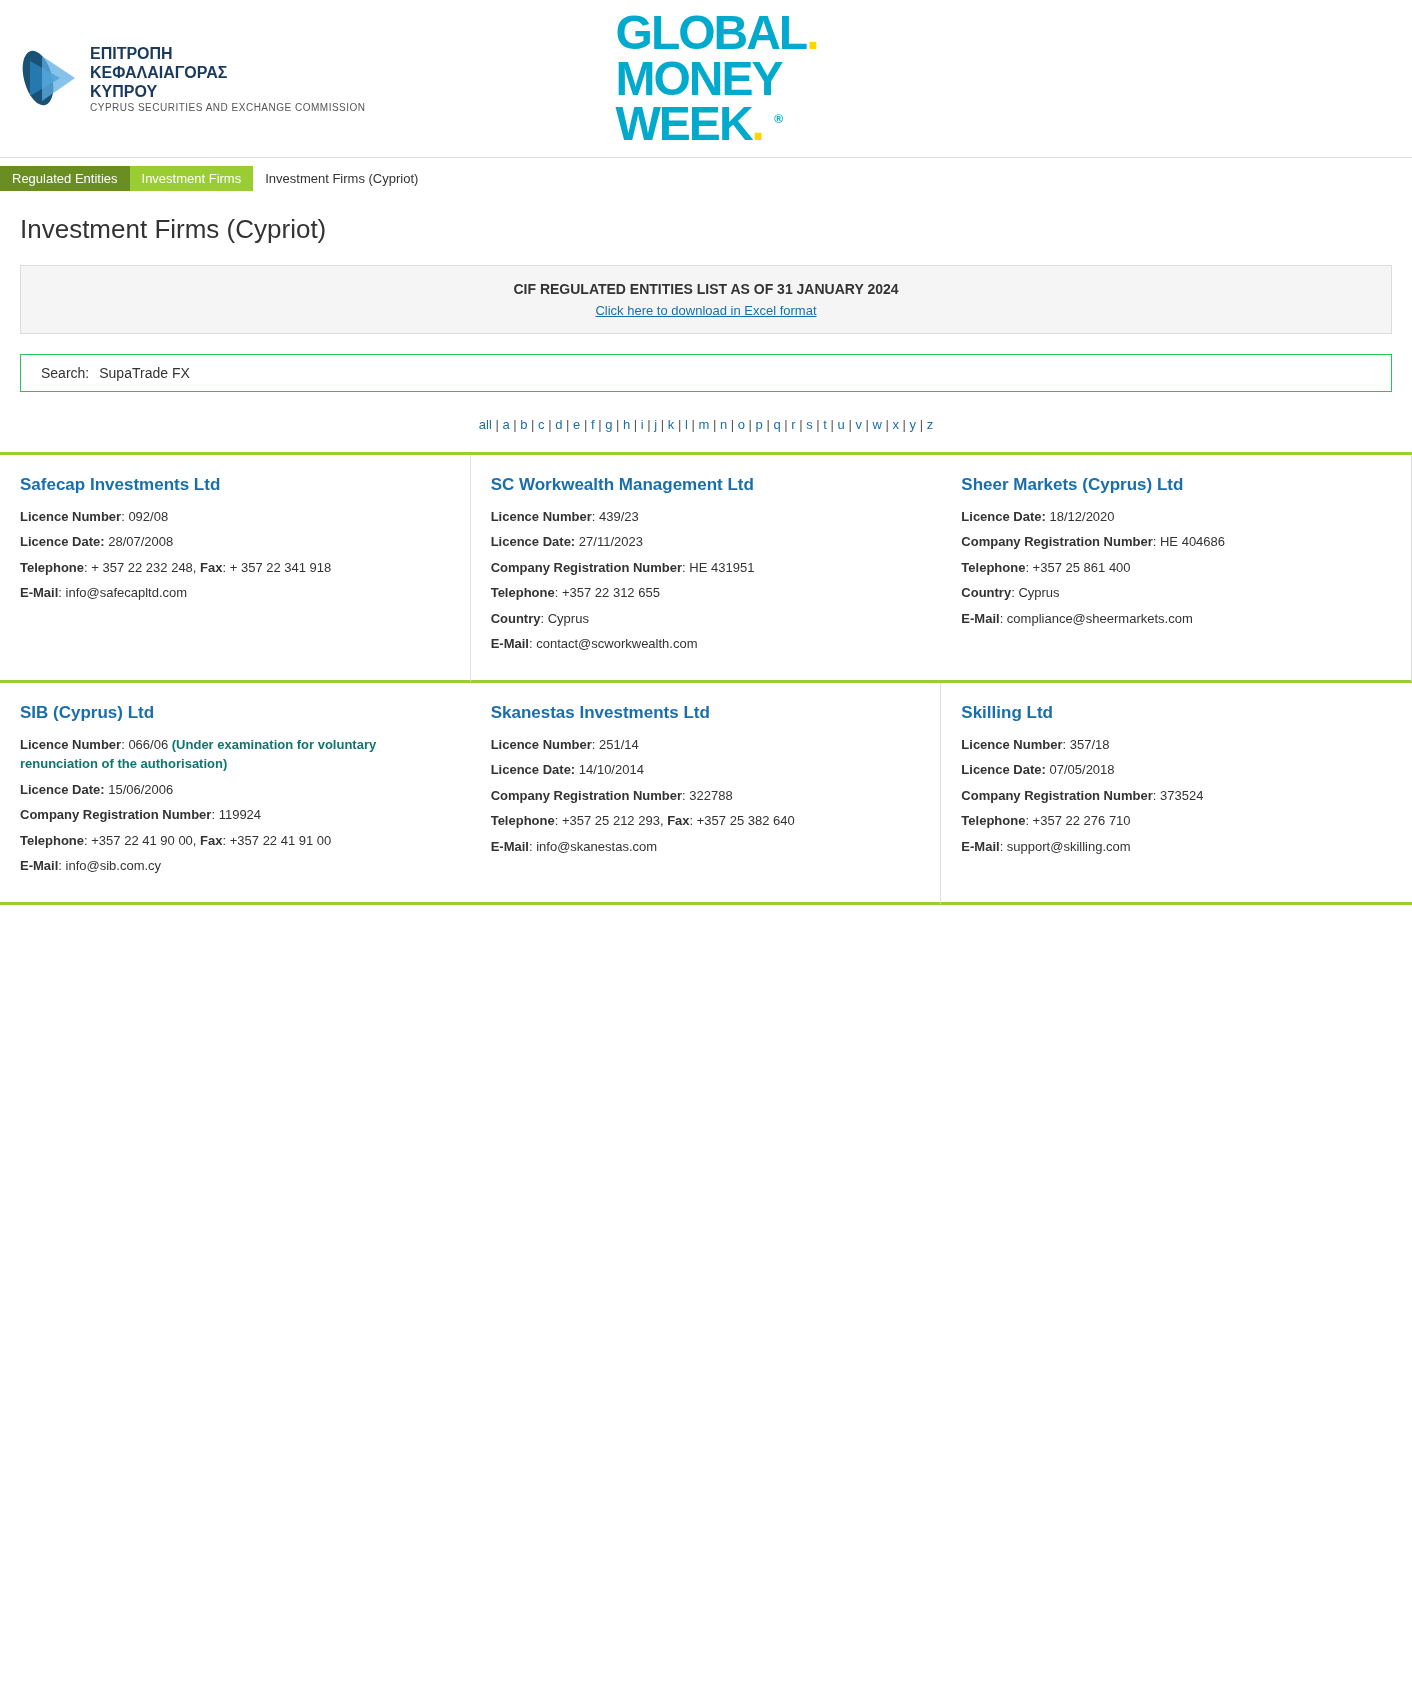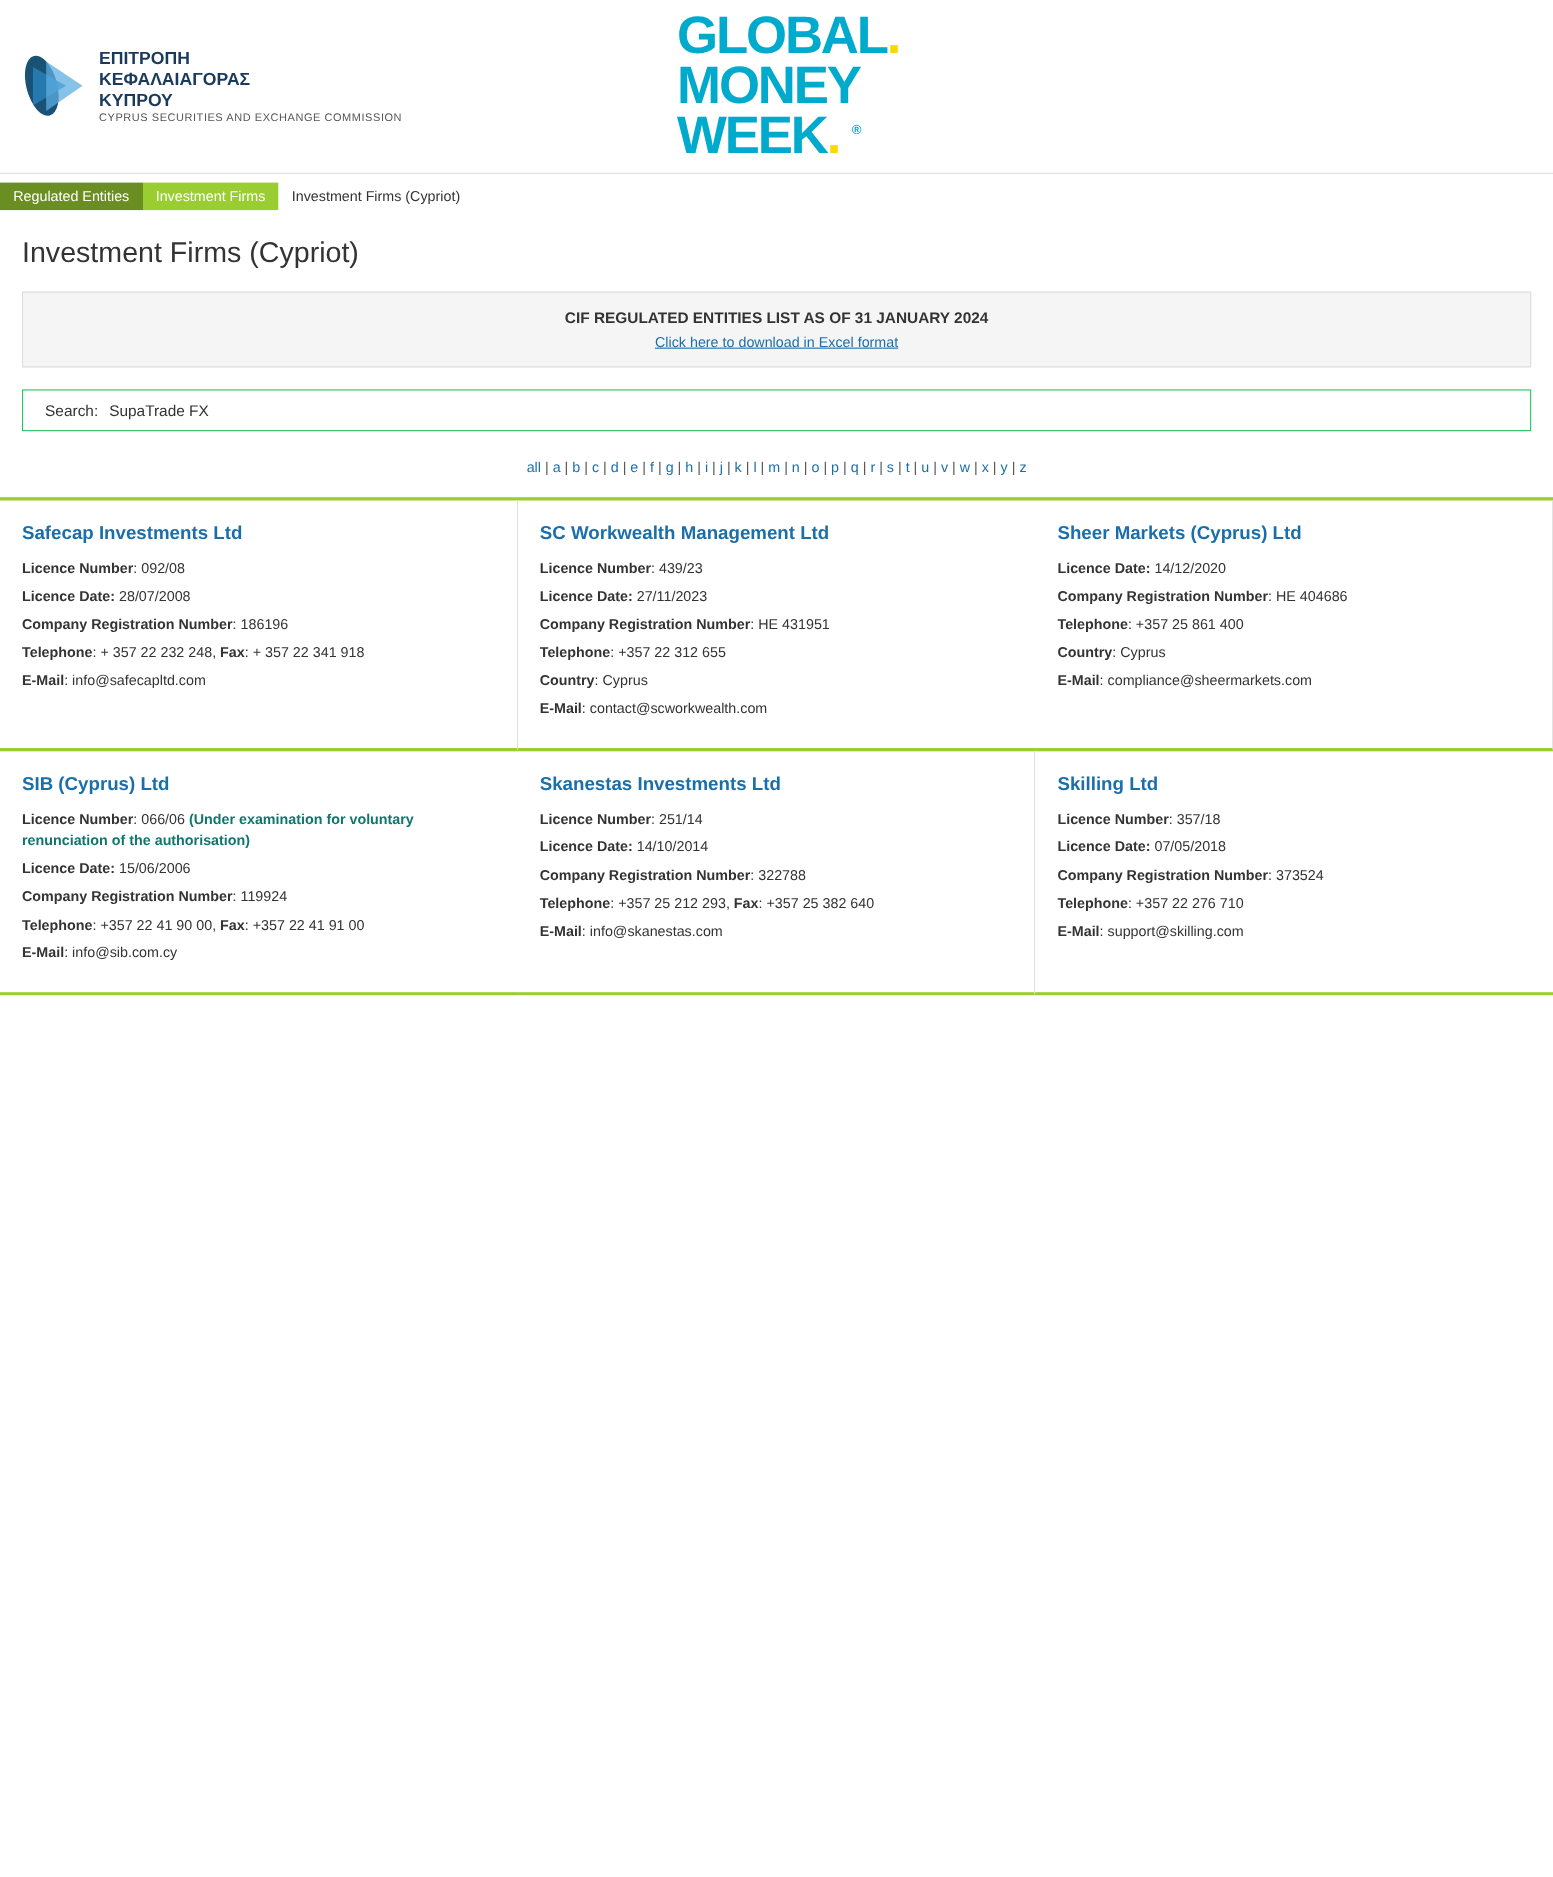--- a/index.html
+++ b/index.html
@@ -114,24 +114,20 @@
       <div class="company-name">Safecap Investments Ltd</div>
       <div class="company-field">
       <span class="field-label">Licence Number</span>: 
       <span class="field-value">092/08</span>
     </div>
       <div class="company-field">
     <span class="field-label">Licence Date:</span>
     <span class="field-value"> 28/07/2008</span>
   </div>
       <div class="company-field">
-    <span class="field-label">Company Registration Number</span>: 
-    <span class="field-value">186196</span>
-  </div>
-      <div class="company-field">
       <span class="field-label">Telephone</span>: 
       <span class="field-value">+ 357 22 232 248</span>, 
       <span class="field-label">Fax</span>: 
       <span class="field-value">+ 357 22 341 918</span>
     </div>
       <div class="company-field">
     <span class="field-label">E-Mail</span>: 
     <span class="field-value">info@safecapltd.com</span>
   </div>
     </div>
@@ -159,21 +155,21 @@
     </div>
       <div class="company-field">
     <span class="field-label">E-Mail</span>: 
     <span class="field-value">contact@scworkwealth.com</span>
   </div>
     </div>
     <div class="company-card">
       <div class="company-name">Sheer Markets (Cyprus) Ltd</div>
       <div class="company-field">
     <span class="field-label">Licence Date:</span>
-    <span class="field-value"> 14/12/2020</span>
+    <span class="field-value"> 18/12/2020</span>
   </div>
       <div class="company-field">
     <span class="field-label">Company Registration Number</span>: 
     <span class="field-value">HE 404686</span>
   </div>
       <div class="company-field">
       <span class="field-label">Telephone</span>: 
       <span class="field-value">+357 25 861 400</span>
     </div>
       <div class="company-field">

